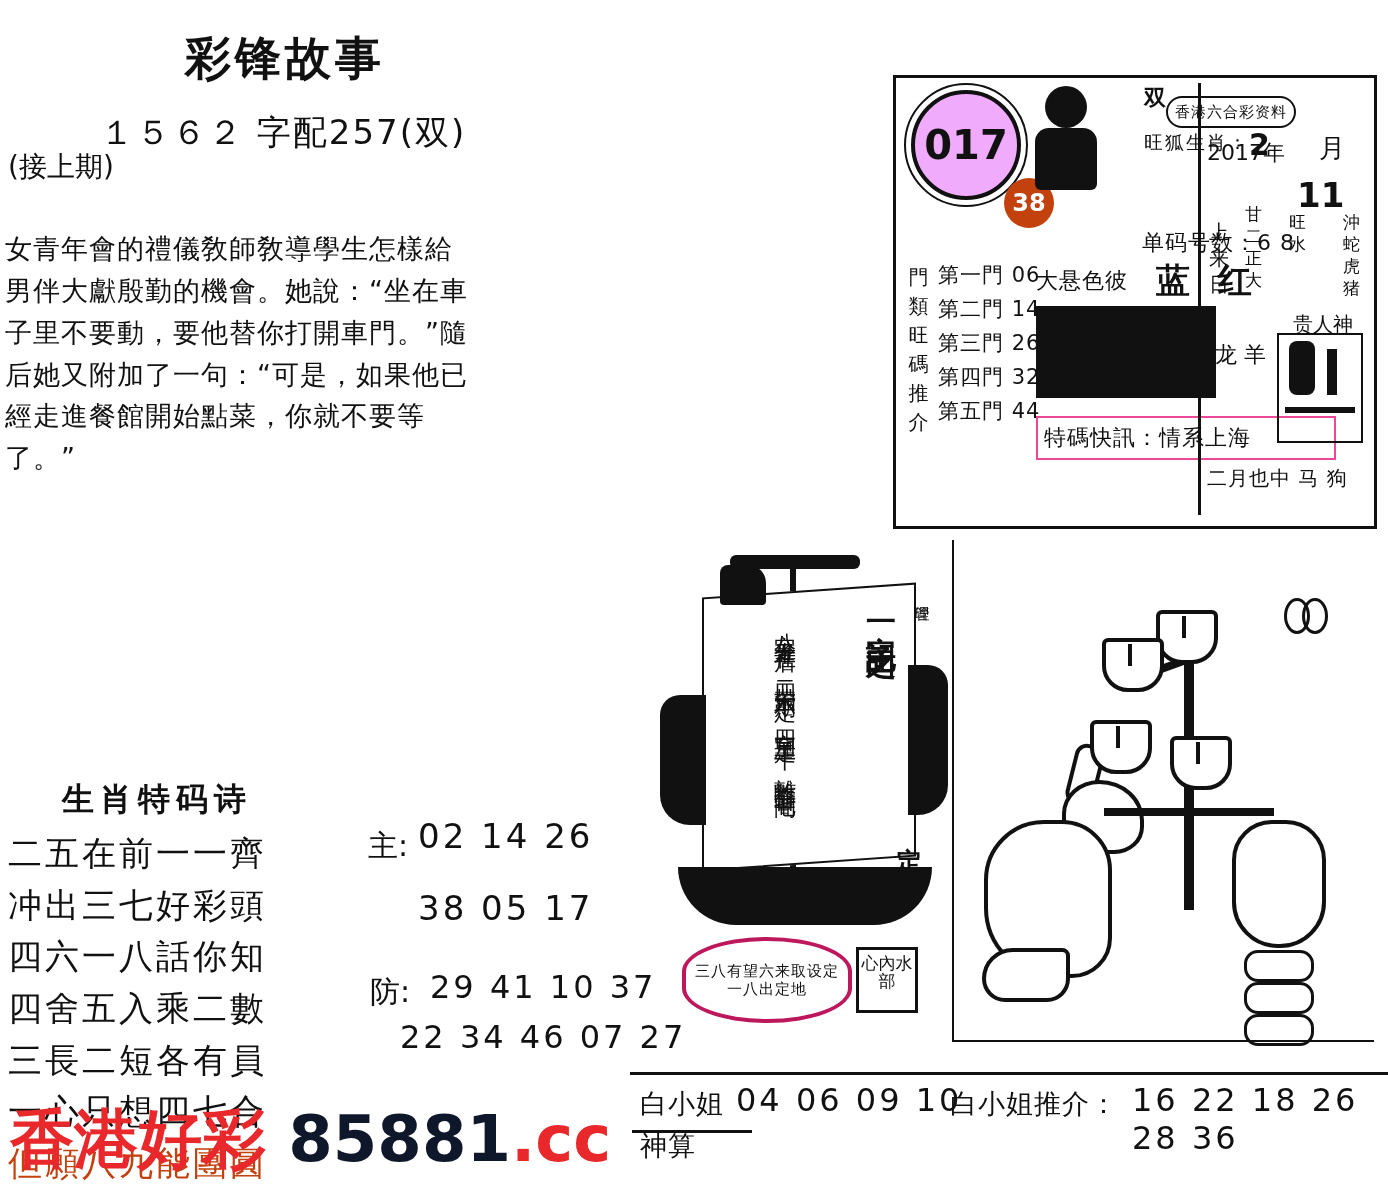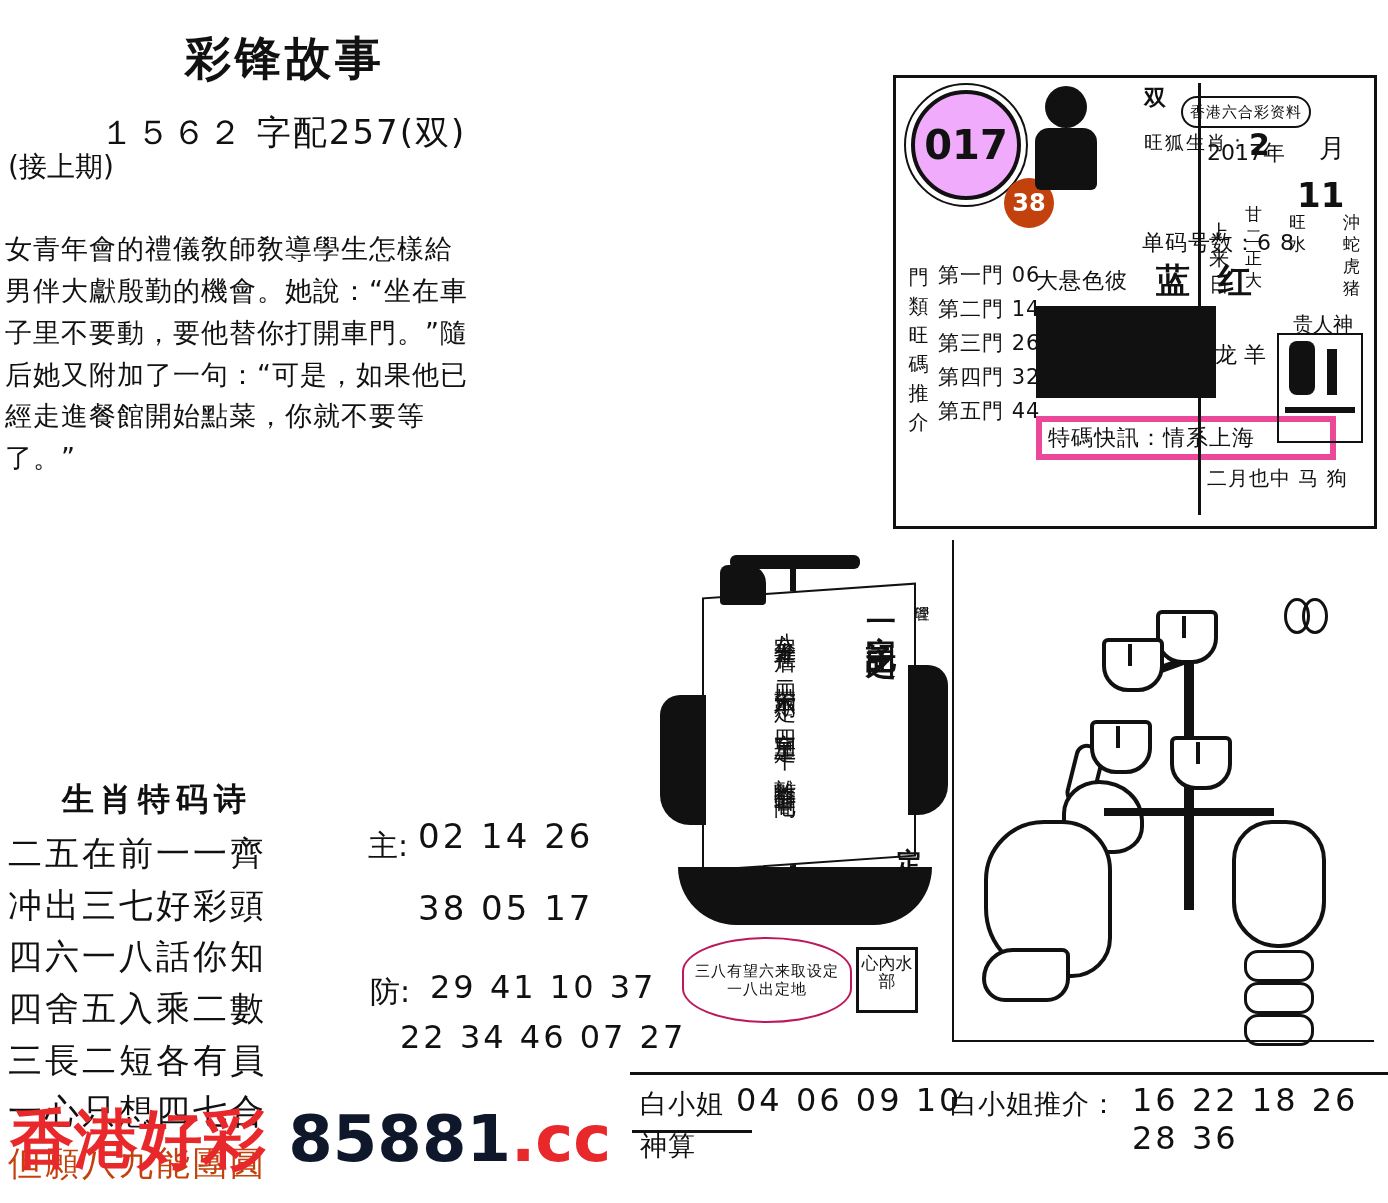--- a/index.html
+++ b/index.html
@@ -80,21 +80,21 @@
   }
   #boy{
     left:135px;top:8px;width:70px;height:110px;
   }
   #boy .head{position:absolute;left:14px;top:0;width:42px;height:42px;border-radius:50%;background:#111;}
   #boy .body{position:absolute;left:4px;top:42px;width:62px;height:62px;border-radius:14px 14px 6px 6px;background:#111;}
   #double{
     left:248px;top:5px;font-size:22px;font-weight:bold;
   }
   #ribbon{
-    left:285px;top:18px;width:130px;height:32px;border:2px solid #111;border-radius:16px;
+    left:270px;top:18px;width:130px;height:32px;border:2px solid #111;border-radius:16px;
     font-size:15px;display:flex;align-items:center;justify-content:center;letter-spacing:1px;
   }
   #zodiac-label{left:248px;top:52px;font-size:19px;letter-spacing:2px;}
   #zodiac-big{
     left:260px;top:82px;width:160px;height:58px;border:3px solid #111;
     display:flex;align-items:center;justify-content:center;
     font-size:34px;font-weight:bold;letter-spacing:6px;
   }
   #lucky{left:246px;top:150px;font-size:22px;letter-spacing:1px;}
   #color-label{left:140px;top:188px;font-size:22px;letter-spacing:1px;}
@@ -103,21 +103,21 @@
   .door-label{
     left:6px;top:185px;width:34px;
     font-size:20px;line-height:1.45;text-align:center;letter-spacing:1px;
   }
   .door-list{left:42px;top:180px;font-size:21px;line-height:1.62;letter-spacing:1px;}
 
   #inkbox{
     left:140px;top:228px;width:180px;height:92px;background:#111;
   }
   #tip-row{
-    left:140px;top:338px;width:300px;height:44px;border:6px solid #ec4899;
+    left:140px;top:338px;width:300px;height:44px;border:2px solid #ec4899;
     display:flex;align-items:center;padding-left:6px;font-size:22px;letter-spacing:1px;
   }
   
   #datepanel{
     left:302px;top:5px;width:168px;height:432px;border-left:3px solid #111;
   }
   #dp-year{left:6px;top:55px;font-size:22px;}
   #dp-month{left:118px;top:48px;font-size:26px;}
   #dp-num{left:108px;top:46px;font-size:30px;font-weight:bold;}
   #dp-day{left:96px;top:92px;font-size:34px;font-weight:bold;}
@@ -160,21 +160,21 @@
   }
   #boat-hull{
     position:absolute;left:18px;top:322px;width:254px;height:58px;
     background:#111;border-radius:0 0 120px 120px;
   }
   #boat-mast{position:absolute;left:130px;top:10px;width:6px;height:330px;background:#111;}
   #boat-top{position:absolute;left:70px;top:10px;width:130px;height:14px;background:#111;border-radius:6px;}
   #boat-left-fin{position:absolute;left:0px;top:150px;width:46px;height:130px;background:#111;border-radius:20px 0 0 30px;}
   #boat-right-fin{position:absolute;left:248px;top:120px;width:40px;height:150px;background:#111;border-radius:0 20px 30px 0;}
   #stamp{
-    left:22px;top:392px;width:170px;height:86px;border:2px solid #be185d;border-radius:50%/40%;
+    left:22px;top:392px;width:170px;height:86px;border:4px solid #be185d;border-radius:50%/40%;
     font-size:15px;display:flex;align-items:center;justify-content:center;text-align:center;
     letter-spacing:1px;line-height:1.2;padding:4px;box-sizing:border-box;
   }
   #stamp-dog{position:absolute;left:60px;top:20px;width:46px;height:40px;background:#111;border-radius:8px 18px 4px 4px;}
   #seal{
     left:196px;top:402px;width:62px;height:66px;border:3px solid #111;
     font-size:17px;line-height:1.05;text-align:center;padding-top:5px;box-sizing:border-box;
     letter-spacing:0px;
   }
 

